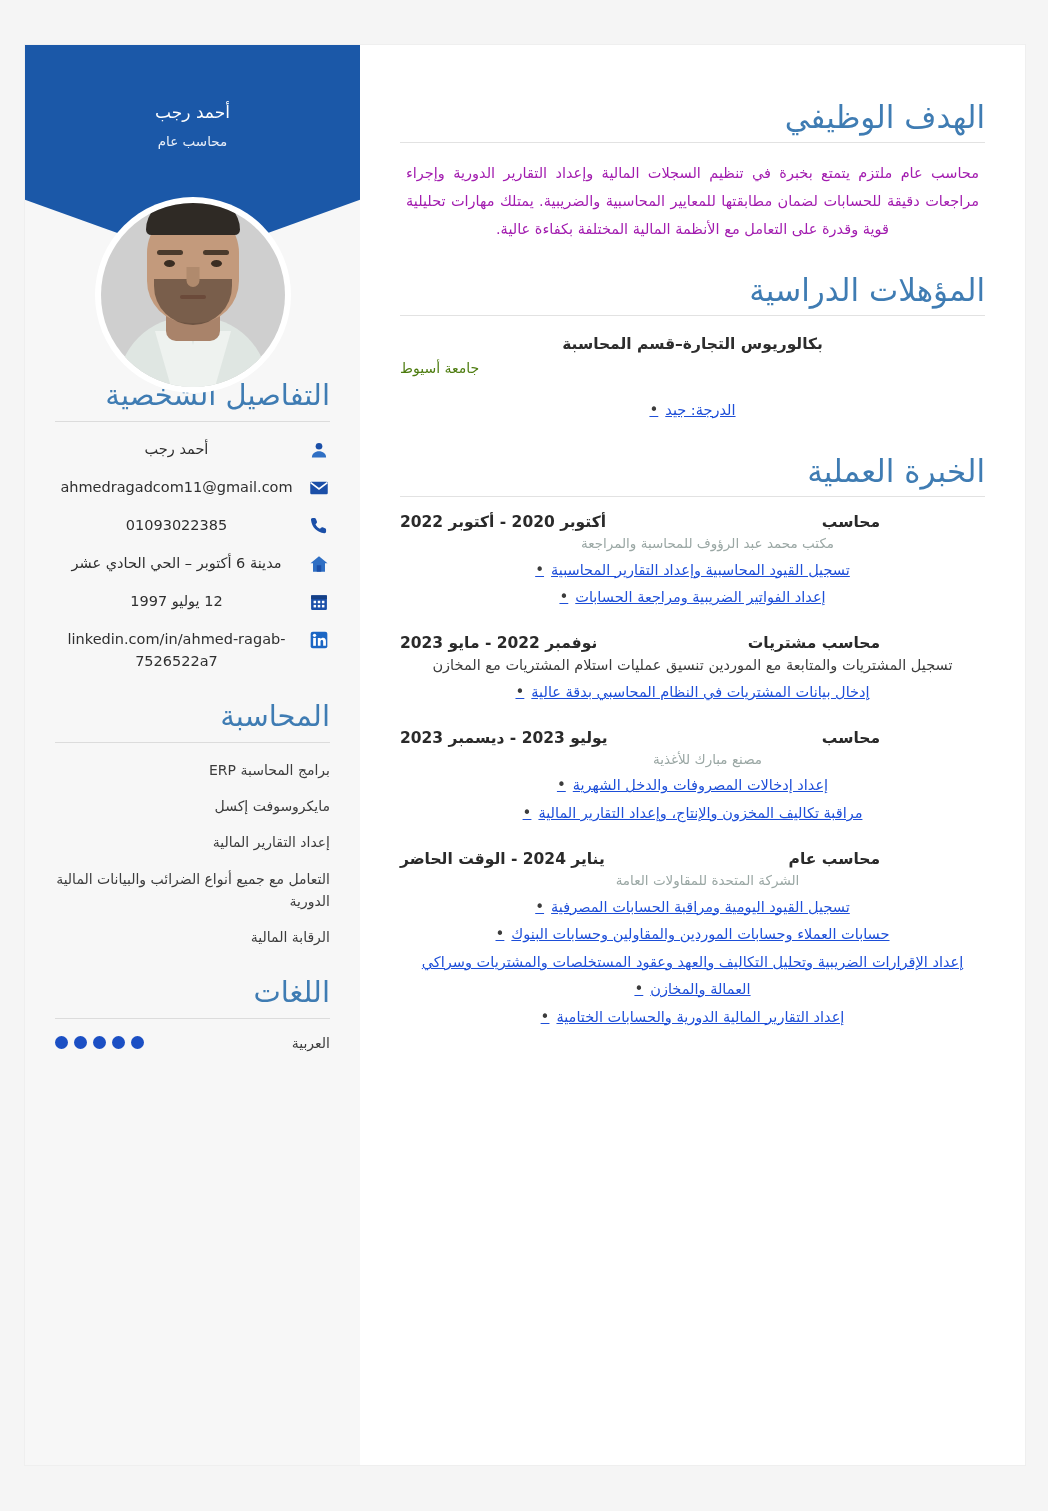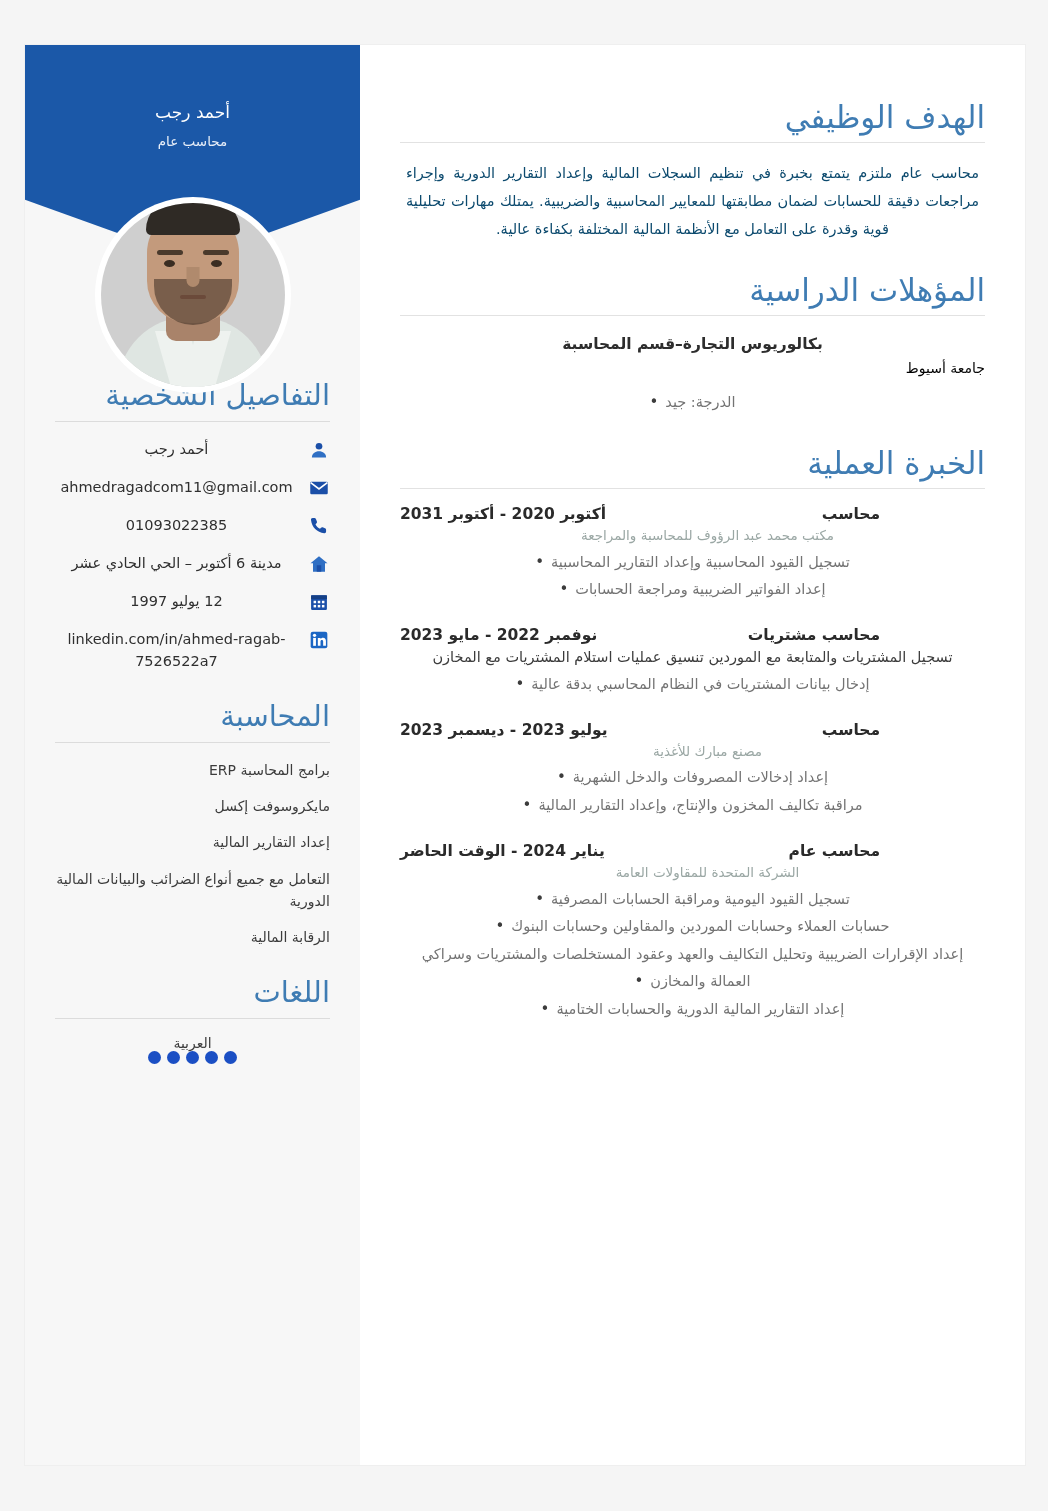--- a/index.html
+++ b/index.html
@@ -39,53 +39,54 @@
     margin-bottom: 6px;
   }
   .sec-rule {
     height: 1px;
     background: #e2e2e2;
     margin-bottom: 16px;
   }
   .para {
     font-size: 14.5px;
     line-height: 1.95;
-    color: #0c4a6e;
+    color: #a21caf;
     text-align: justify;
     text-align-last: center;
     padding: 0 6px;
   }
   .sec-block { margin-bottom: 30px; }
 
   
   .edu-title {
     font-size: 15.5px;
     font-weight: bold;
     color: #2d2d2d;
     text-align: center;
     line-height: 1.6;
   }
   .edu-sub {
     font-size: 14px;
-    color: #000000;
-    text-align: right;
+    color: #4d7c0f;
+    text-align: left;
     line-height: 1.7;
-    margin-bottom: 8px;
+    margin-bottom: 16px;
   }
   ul.bullets {
     list-style: none;
     padding: 0;
     margin: 0;
   }
   ul.bullets li {
     font-size: 14.5px;
-    color: #737373;
+    color: #1d4ed8;
     line-height: 1.85;
     text-align: center;
     position: relative;
+    text-decoration: underline;
   }
   ul.bullets li::after {
     content: "\2022";
     margin-right: 7px;
     margin-left: 0;
     color: #3c3c3c;
     font-size: 15px;
   }
   ul.bullets.center-block li { text-align: center; }
 
@@ -304,21 +305,21 @@
 
   .skill-item {
     font-size: 14px;
     color: #3c3c3c;
     text-align: right;
     line-height: 1.6;
     margin-bottom: 14px;
   }
   .lang-row {
     display: flex;
-    flex-direction: column;
+    flex-direction: row;
     align-items: center;
     justify-content: space-between;
     margin-top: 13px;
   }
   .lang-name {
     font-size: 14px;
     color: #3c3c3c;
   }
   .dots { display: flex; flex-direction: row; gap: 6px; }
   .dot {
@@ -352,21 +353,21 @@
       </div>
     </div>
 
     <div class="sec-block">
       <div class="sec-head">الخبرة العملية</div>
       <div class="sec-rule"></div>
 
       <div class="job">
         <div class="job-top">
           <span class="job-role">محاسب</span>
-          <span class="job-dates">أكتوبر 2020 - أكتوبر 2031</span>
+          <span class="job-dates">أكتوبر 2020 - أكتوبر 2022</span>
         </div>
         <div class="job-company">مكتب محمد عبد الرؤوف للمحاسبة والمراجعة</div>
         <ul class="bullets job-bullets">
           <li>تسجيل القيود المحاسبية وإعداد التقارير المحاسبية</li>
           <li>إعداد الفواتير الضريبية ومراجعة الحسابات</li>
         </ul>
       </div>
 
       <div class="job">
         <div class="job-top">

